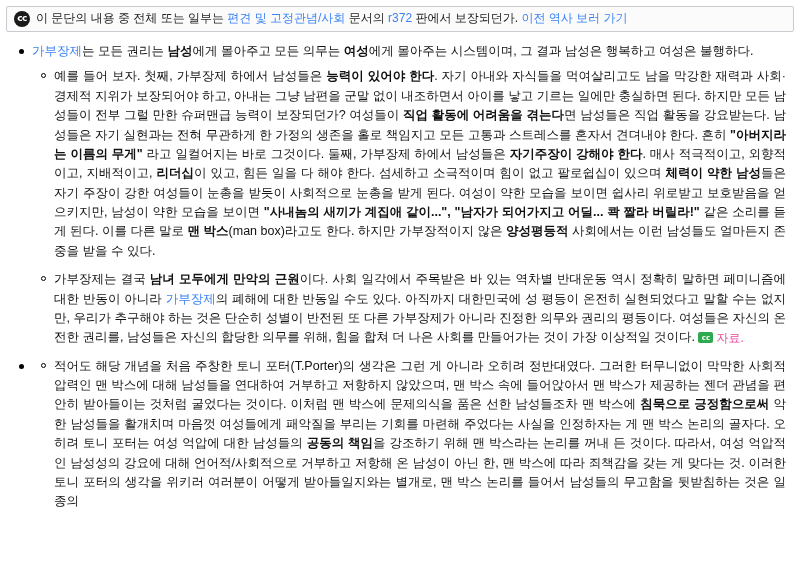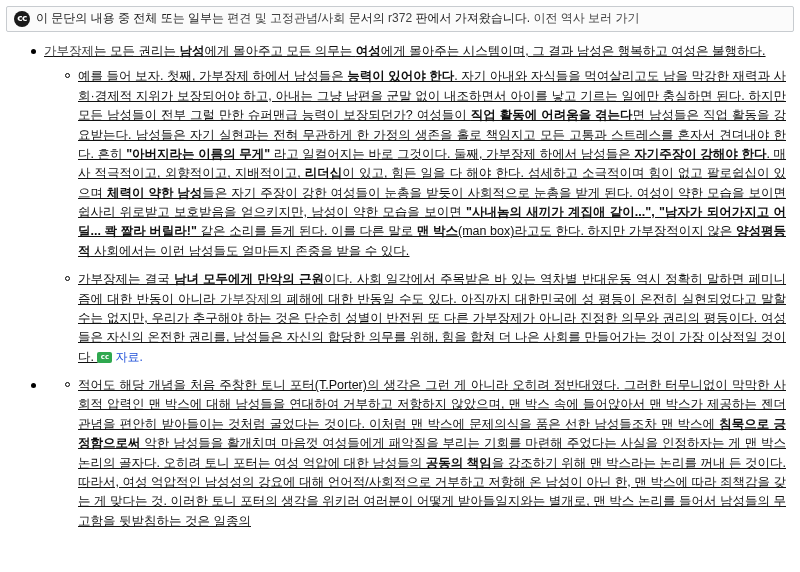--- a/index.html
+++ b/index.html
@@ -46,45 +46,44 @@
     font-weight: bold;
     display: inline-flex;
     align-items: center;
     justify-content: center;
     flex: 0 0 auto;
     letter-spacing: -0.5px;
     font-family: "DejaVu Sans", sans-serif;
   }
   .notice-text { white-space: nowrap; }
   a.lnk {
-    color: #404040;
+    color: #3b82f6;
     text-decoration: none;
     cursor: pointer;
   }
 
   
   .content {
     padding: 10px 14px 0 14px;
   }
   ul.lvl1 {
     margin: 0;
     padding: 0 0 0 18px;
     list-style: none;
   }
   ul.lvl2 {
     margin: 6px 0 0 0;
     padding: 0 0 0 22px;
     list-style: none;
   }
   li.b1, li.b2 {
     position: relative;
-    margin: 0 0 9px 12px;
+    margin: 0 0 9px 0;
     line-height: 1.55;
     text-align: justify;
-    text-decoration: underline;
   }
   li.b1::before {
     content: "";
     position: absolute;
     left: -13px;
     top: 7px;
     width: 5px;
     height: 5px;
     border-radius: 50%;
     background: #000;
@@ -115,30 +114,30 @@
     border-radius: 2px;
     background: #2fa84f;
     color: #fff;
     font-size: 7px;
     font-weight: bold;
     display: inline-flex;
     align-items: center;
     justify-content: center;
     font-family: "DejaVu Sans", sans-serif;
   }
-  .src-label { color: #1d4ed8; font-size: 12px; }
+  .src-label { color: #ec4899; font-size: 12px; }
 </style>
 </head>
 <body>
 
 <div class="page">
 
   <div class="notice">
     <span class="cc-badge">cc</span>
-    <span class="notice-text"><span>이 문단의 내용 중 전체 또는 일부는 </span><a class="lnk">편견 및 고정관념/사회</a><span> 문서의 </span><a class="lnk">r372</a><span> 판에서 가져왔습니다. </span><a class="lnk">이전 역사 보러 가기</a></span>
+    <span class="notice-text"><span>이 문단의 내용 중 전체 또는 일부는 </span><a class="lnk">편견 및 고정관념/사회</a><span> 문서의 </span><a class="lnk">r372</a><span> 판에서 보장되던가. </span><a class="lnk">이전 역사 보러 가기</a></span>
   </div>
 
   <div class="content">
     <ul class="lvl1">
 
       <li class="b1">
         <span class="para"><a class="lnk">가부장제</a><span>는 모든 권리는 </span><b>남성</b><span>에게 몰아주고 모든 의무는 </span><b>여성</b><span>에게 몰아주는 시스템이며, 그 결과 남성은 행복하고 여성은 불행하다.</span></span>
 
         <ul class="lvl2">
 

